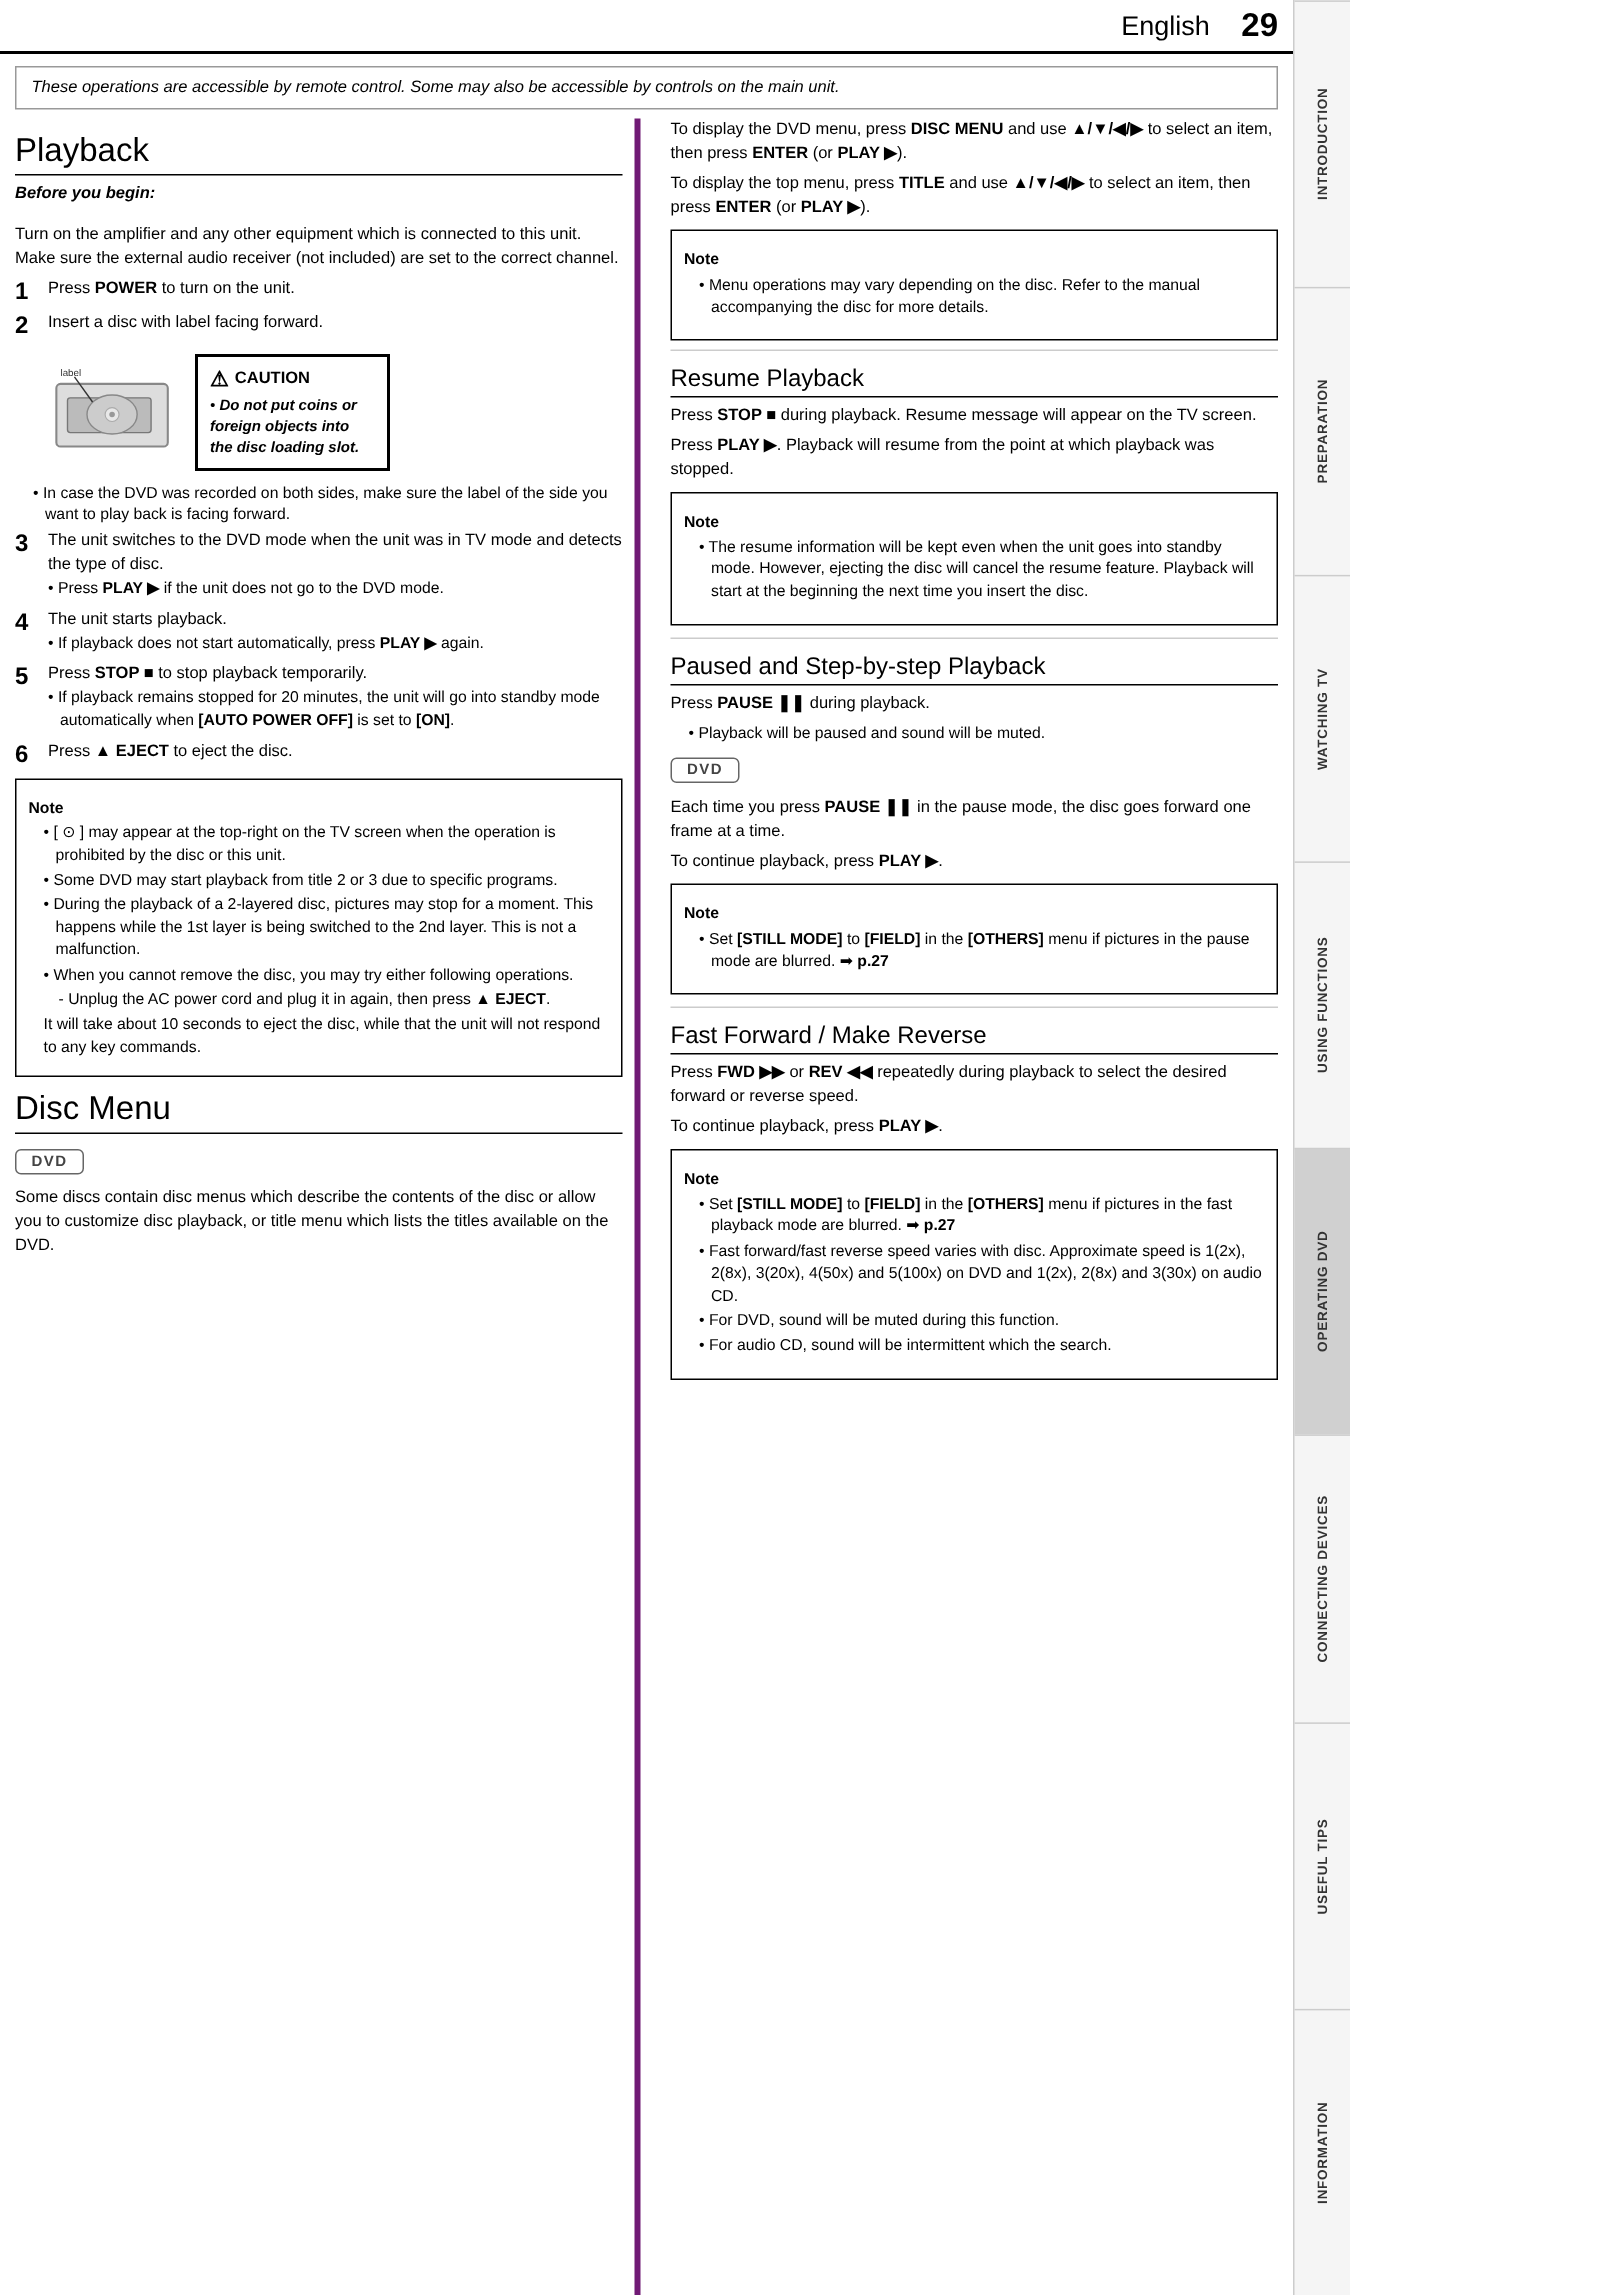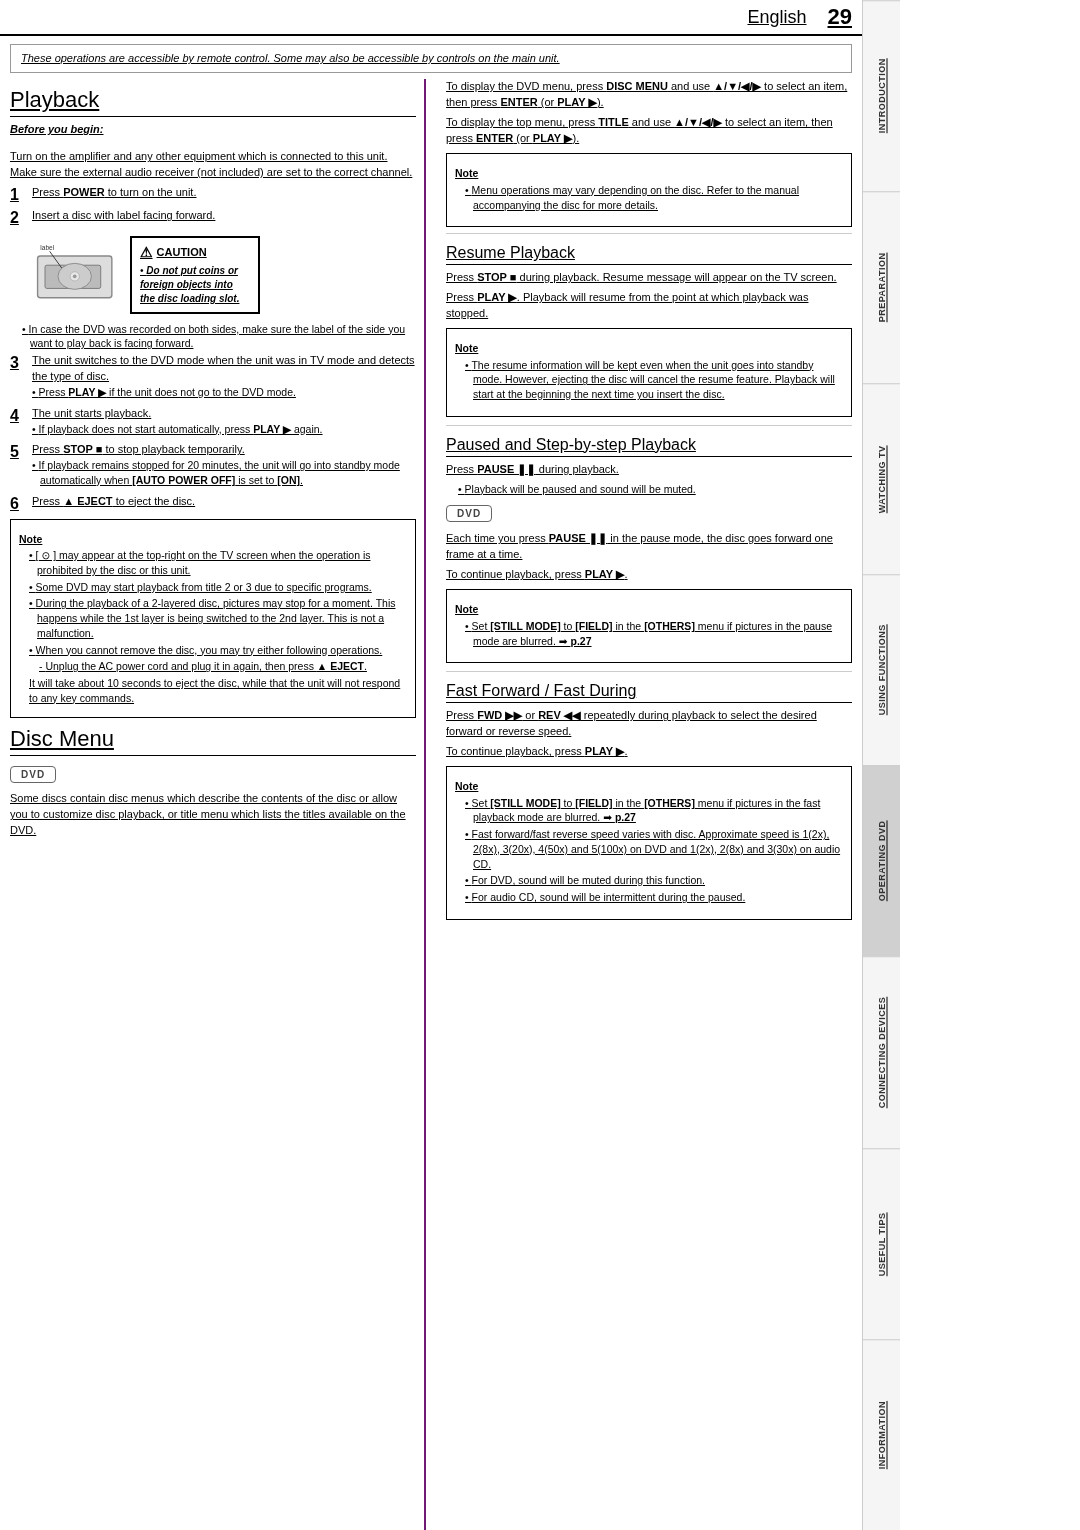--- a/index.html
+++ b/index.html
@@ -10,21 +10,20 @@
       color: #000;
       width: 1080px;
       min-height: 1530px;
       position: relative;
       overflow: hidden;
     }
     .page-container {
       display: flex;
       width: 900px;
       min-height: 1530px;
-      text-decoration: underline;
     }
     
     .sidebar-right {
       width: 38px;
       display: flex;
       flex-direction: column;
       border-left: 1px solid #ccc;
       background: #f5f5f5;
     }
     .sidebar-tab {
@@ -86,21 +85,21 @@
     
     .two-col {
       display: flex;
       flex: 1;
       padding: 0 10px;
       gap: 16px;
     }
     .col-left {
       flex: 1;
       padding-right: 8px;
-      border-right: 2px solid #701a75;
+      border-right: 4px solid #701a75;
     }
     .col-right {
       flex: 1;
       padding-left: 4px;
     }
     
     .section-title {
       font-size: 22px;
       font-weight: normal;
       color: #000;
@@ -412,29 +411,29 @@
           <div class="body-text">To continue playback, press <span class="bold">PLAY ▶</span>.</div>
           <div class="note-box">
             <div class="note-title">Note</div>
             <div class="note-bullet">Set <span class="bold">[STILL MODE]</span> to <span class="bold">[FIELD]</span> in the <span class="bold">[OTHERS]</span> menu if pictures in the pause mode are blurred. ➡ <span class="page-ref">p.27</span></div>
           </div>
         </div>
 
         <hr class="section-divider">
 
         <div class="fastfwd-section">
-          <div class="subsection-title">Fast Forward / Fast During</div>
+          <div class="subsection-title">Fast Forward / Make Reverse</div>
           <div class="body-text">Press <span class="bold">FWD ▶▶</span> or <span class="bold">REV ◀◀</span> repeatedly during playback to select the desired forward or reverse speed.</div>
           <div class="body-text">To continue playback, press <span class="bold">PLAY ▶</span>.</div>
           <div class="note-box">
             <div class="note-title">Note</div>
             <div class="note-bullet">Set <span class="bold">[STILL MODE]</span> to <span class="bold">[FIELD]</span> in the <span class="bold">[OTHERS]</span> menu if pictures in the fast playback mode are blurred. ➡ <span class="page-ref">p.27</span></div>
             <div class="note-bullet">Fast forward/fast reverse speed varies with disc. Approximate speed is 1(2x), 2(8x), 3(20x), 4(50x) and 5(100x) on DVD and 1(2x), 2(8x) and 3(30x) on audio CD.</div>
             <div class="note-bullet">For DVD, sound will be muted during this function.</div>
-            <div class="note-bullet">For audio CD, sound will be intermittent during the paused.</div>
+            <div class="note-bullet">For audio CD, sound will be intermittent which the search.</div>
           </div>
         </div>
 
       </div>
 
     </div>
   </div>
 
   <div class="sidebar-right">
     <div class="sidebar-tab">

